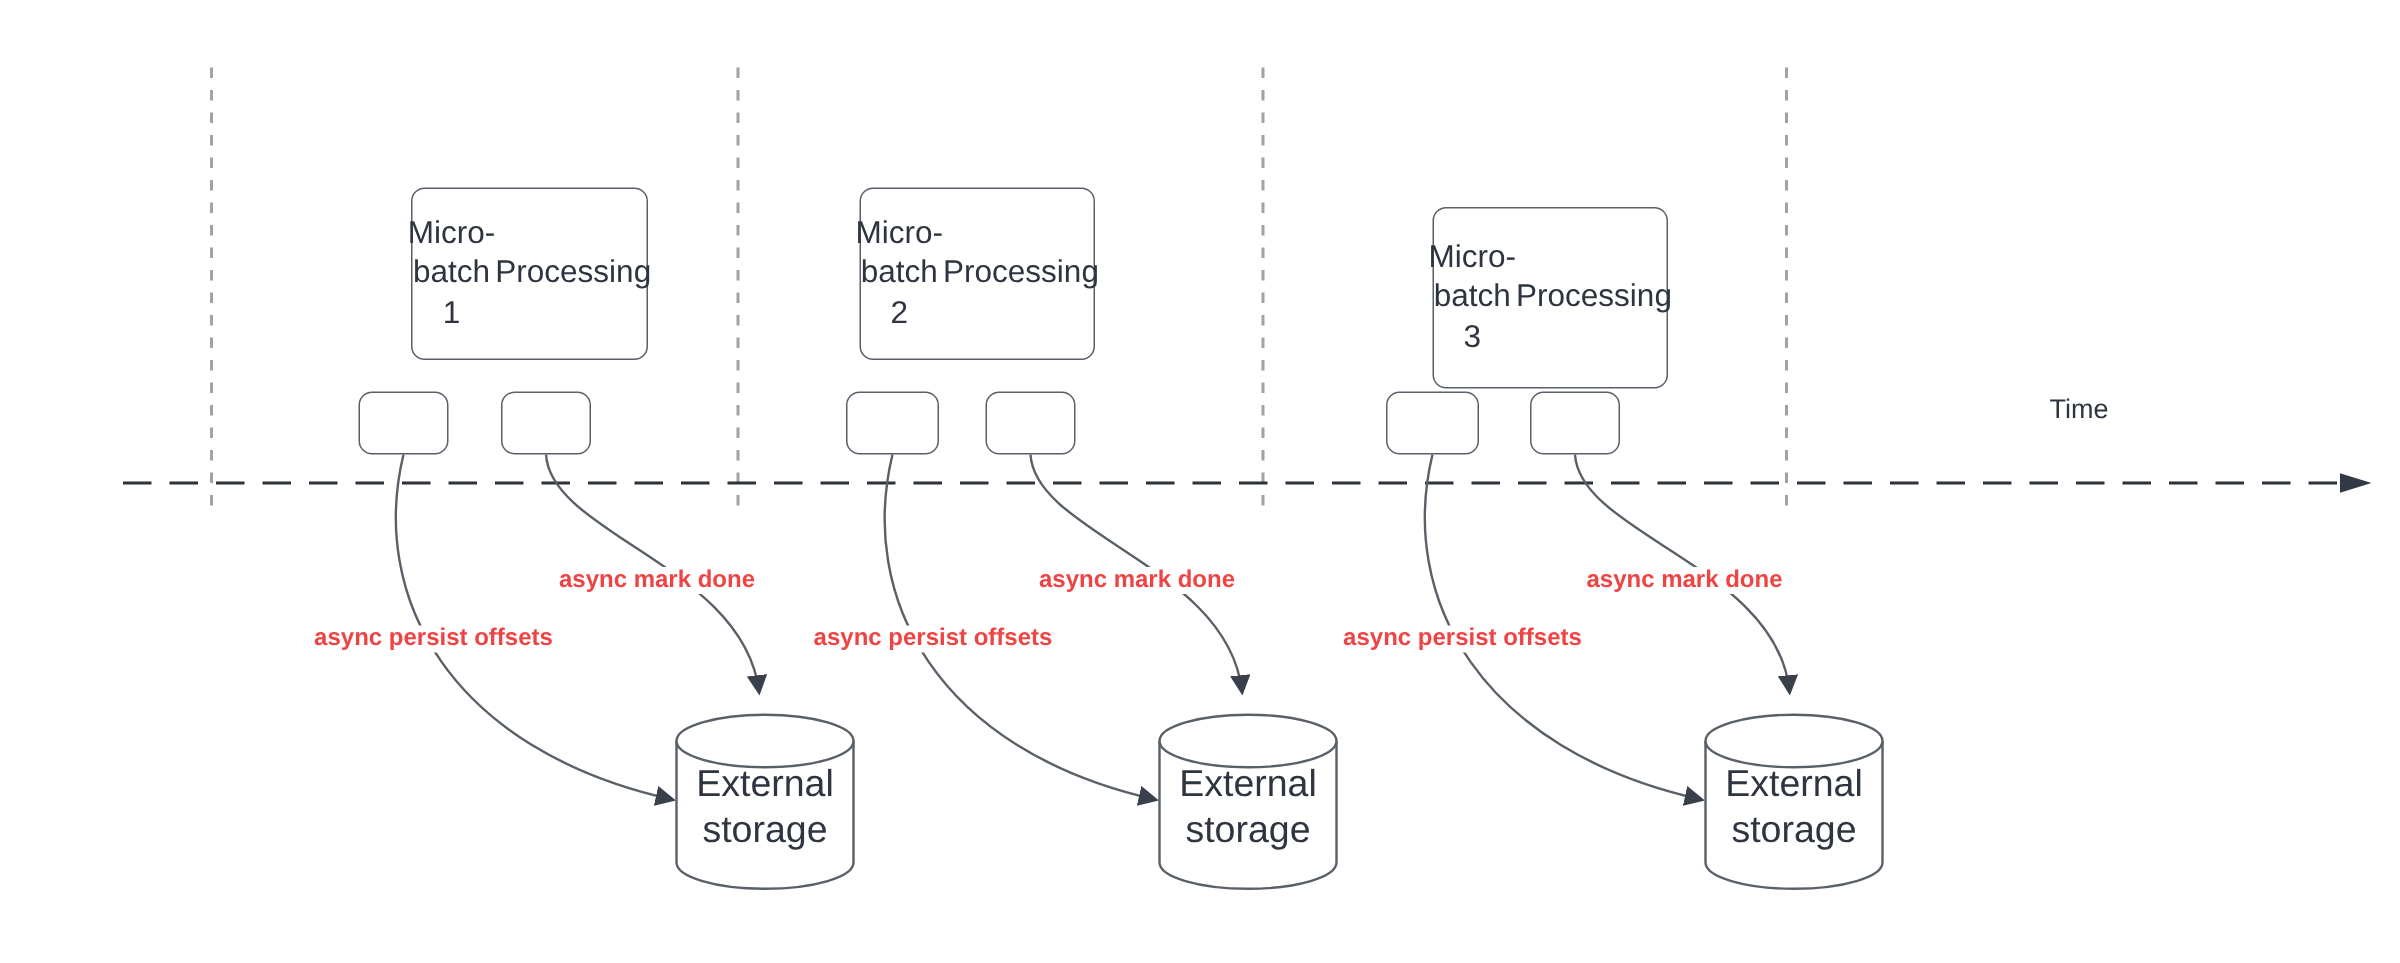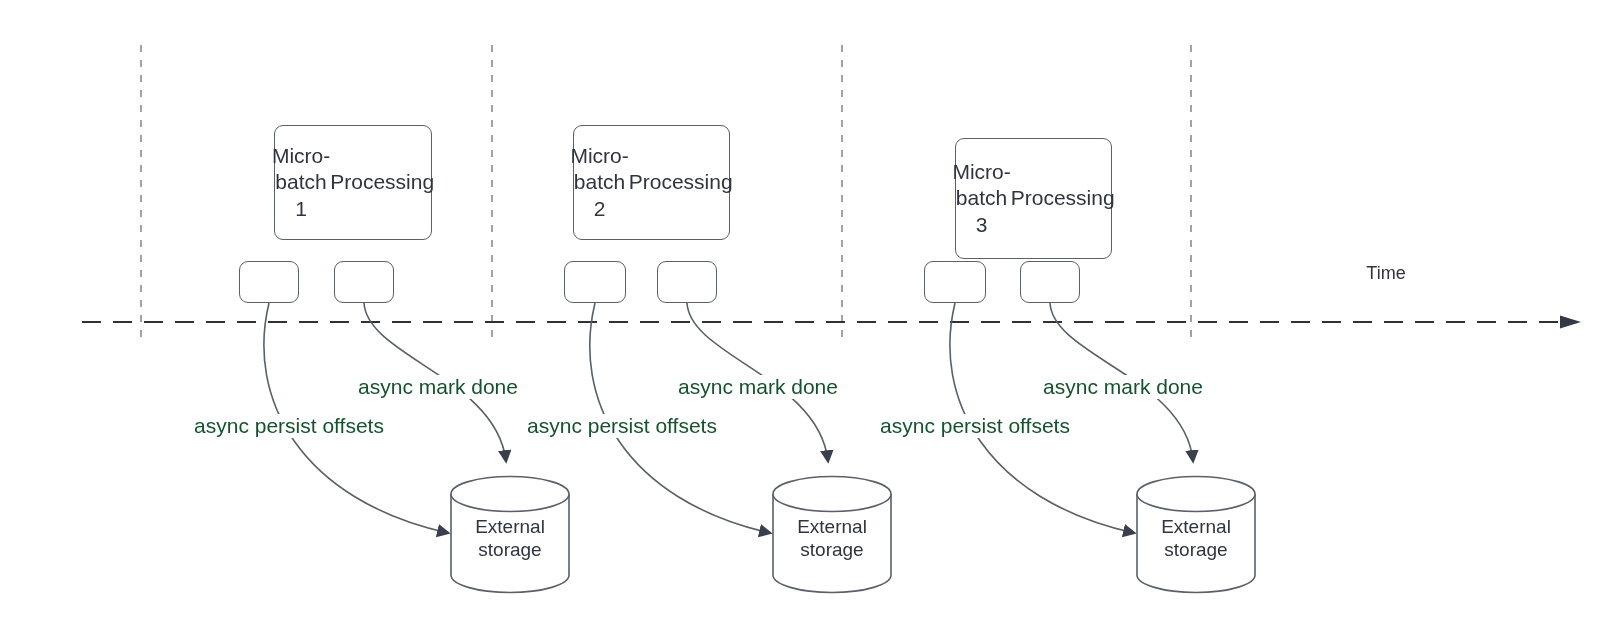--- a/index.html
+++ b/index.html
@@ -11,26 +11,26 @@
   .node{
     position:absolute;background:#ffffff;border:1.5px solid #596068;
     border-radius:9px;box-sizing:border-box;
   }
   .bignode{
     display:flex;flex-direction:row;align-items:center;justify-content:center;
     text-align:center;font-size:21px;line-height:1.24;color:#2f3540;margin-left:37px;
   }
   .edge-label{
     position:absolute;transform:translate(-50%,-50%);
-    font-weight:400;font-size:21px;color:#14532d;white-space:nowrap;
+    font-weight:700;font-size:16px;color:#ef4444;white-space:nowrap;
     background:#ffffff;padding:0 3px;
   }
   .cyl-label{
     position:absolute;transform:translate(-50%,-50%);
-    text-align:center;font-size:19px;line-height:1.22;color:#2f3540;
+    text-align:center;font-size:25px;line-height:1.22;color:#2f3540;
   }
   .time-label{
     position:absolute;transform:translate(-50%,-50%);
     font-size:18px;color:#2f3540;white-space:nowrap;
   }
 </style>
 </head>
 <body>
 
 <div class="canvas">

